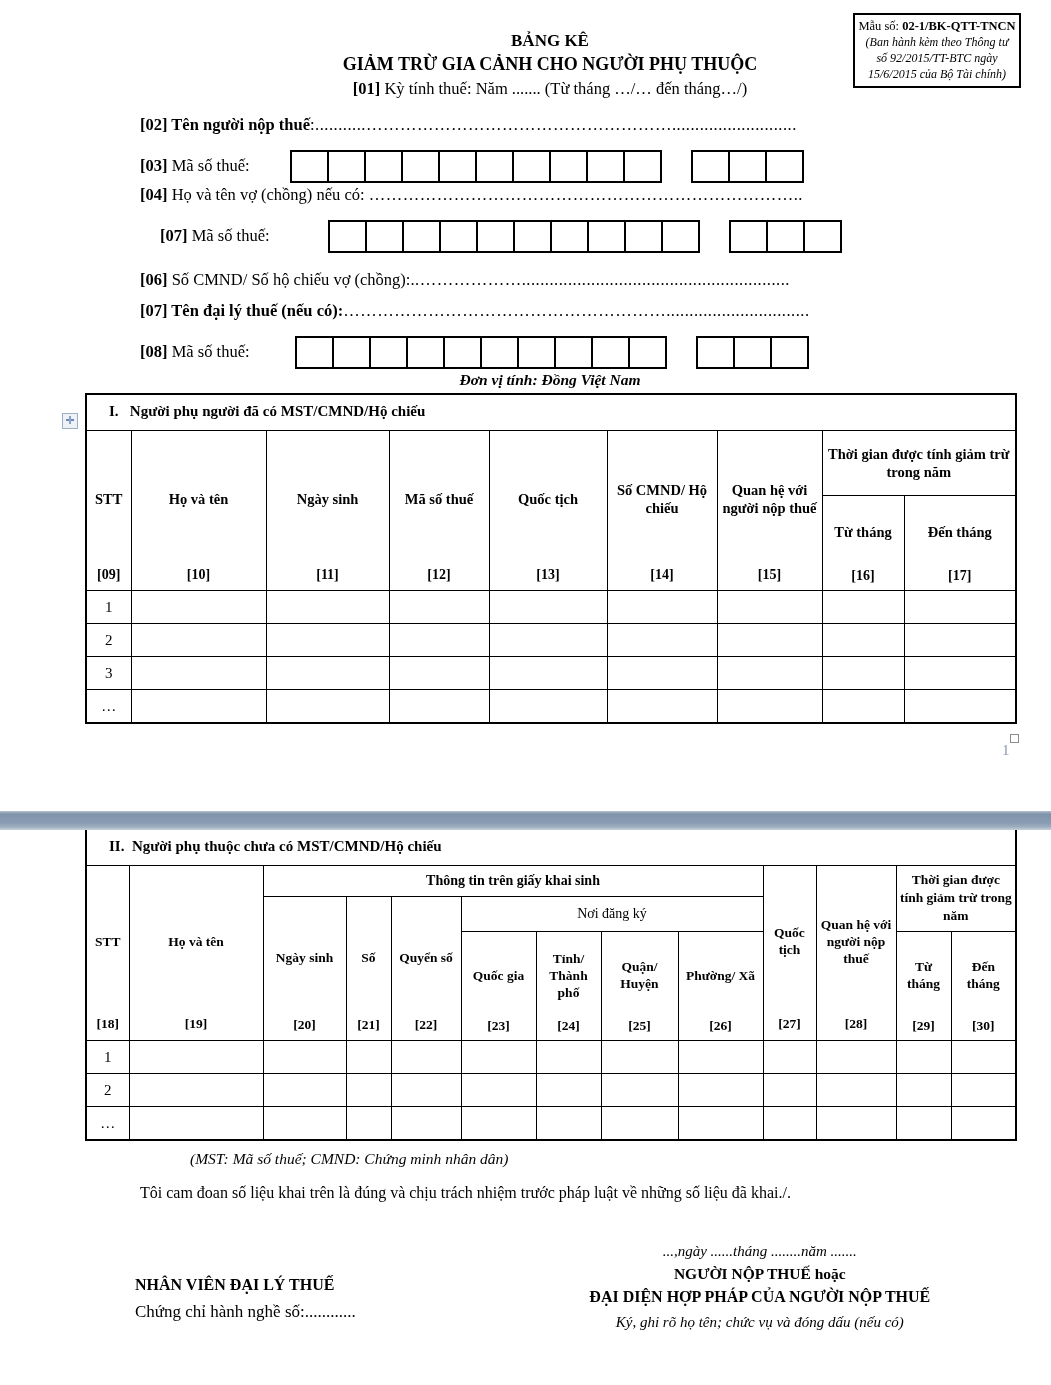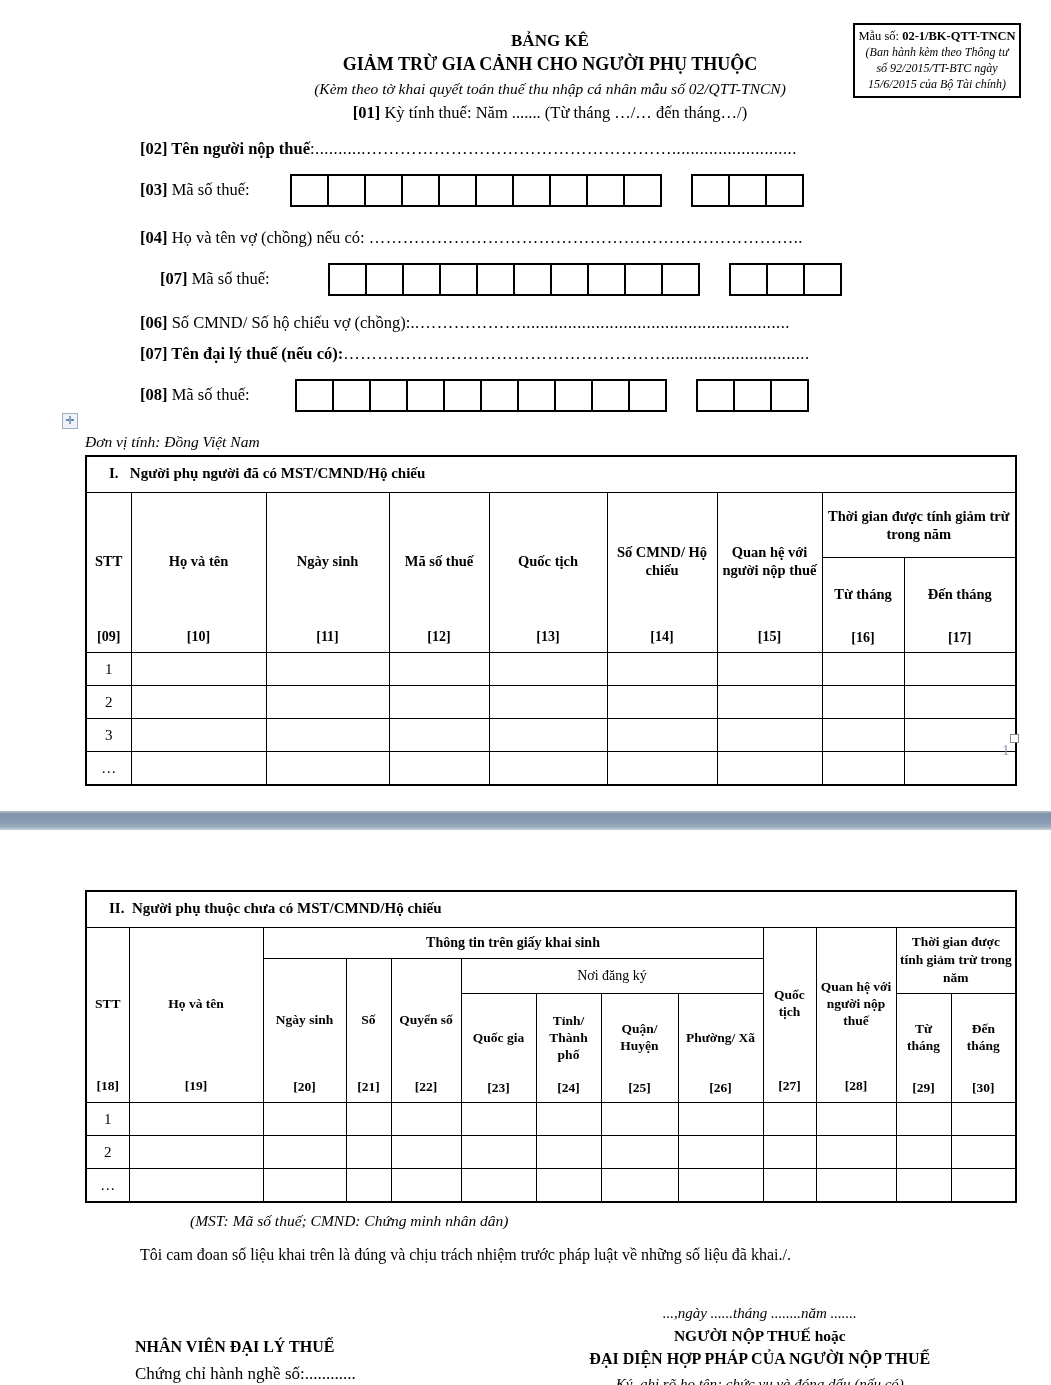--- a/index.html
+++ b/index.html
@@ -8,55 +8,55 @@
     width:1051px;height:1385px;
     background:#ffffff;
     font-family:"Liberation Serif","DejaVu Serif",serif;
     color:#000;
     overflow:hidden;
   }
   .content{position:relative;margin-left:85px;width:930px;}
 
   
   .form-box{
-    position:absolute;right:30px;top:23px;width:160px;
+    position:absolute;right:30px;top:13px;width:160px;
     border:2px solid #000;background:#fff;
     text-align:center;font-size:12.5px;line-height:16px;padding:3px 2px 4px 2px;
     z-index:5;
   }
   .form-box .code{font-weight:bold;}
   .form-box .note{font-style:italic;font-size:12px;}
 
   
   .titles{padding-top:30px;text-align:center;}
   .t1{font-weight:bold;font-size:17px;line-height:21px;}
   .t2{font-weight:bold;font-size:18px;line-height:26px;}
   .subtitle{font-style:italic;font-size:15.5px;line-height:24px;}
   .period{font-size:16.5px;line-height:24px;}
   .bold{font-weight:bold;}
 
   
   .fields{padding-left:55px;}
   .field-line{font-size:16.5px;line-height:24px;white-space:nowrap;overflow:hidden;}
   .f02{margin-top:12px;}
-  .f04{margin-top:19px;}
+  .f04{}
   .f06{margin-top:15px;}
   .f07{margin-top:7px;}
   .dots{letter-spacing:0.5px;}
   .boxrow{display:flex;align-items:center;margin-top:12px;height:34px;}
   .boxrow .flabel{font-size:16.5px;white-space:nowrap;}
   .lblw1{width:150px;}
   .lblw2{width:168px;}
   .lblw3{width:155px;}
   .mst-group{display:flex;}
   .mst-gap{width:29px;}
   .bx{width:35px;height:29px;border:2px solid #000;margin-left:-2px;background:#fff;}
   .mst-group .bx:first-child{margin-left:0;}
 
-  .unit-note{margin-top:21px;text-align:left;font-style:italic;font-size:15.5px;}
+  .unit-note{margin-top:2px;text-align:center;font-style:italic;font-size:15.5px;font-weight:bold;}
 
   
   table.frm{border-collapse:collapse;table-layout:fixed;width:930px;border:2px solid #000;margin-top:4px;}
   table.frm td{border:1px solid #000;padding:0;vertical-align:top;}
   .section-cell{font-weight:bold;font-size:15px;white-space:pre;padding:8px 0 10px 22px !important;vertical-align:middle !important;}
   .hc{display:flex;flex-direction:column;align-items:center;}
   .hl{flex:1;display:flex;align-items:center;justify-content:center;text-align:center;
       font-weight:bold;font-size:14.5px;line-height:18px;padding:2px;}
   .hn{font-weight:bold;font-size:14px;padding-bottom:6px;}
   .gc{display:flex;align-items:center;justify-content:center;text-align:center;
@@ -124,21 +124,20 @@
     <div class="note">(Ban hành kèm theo Thông tư</div>
     <div class="note">số 92/2015/TT-BTC ngày</div>
     <div class="note">15/6/2015 của Bộ Tài chính)</div>
   </div>
 
   <div class="content">
 
     <div class="titles">
       <div class="t1">BẢNG KÊ</div>
       <div class="t2">GIẢM TRỪ GIA CẢNH CHO NGƯỜI PHỤ THUỘC</div>
-      <div class="subtitle">(Kèm theo tờ khai quyết toán thuế thu nhập cá nhân  mẫu số 02/QTT-TNCN)</div>
       <div class="period"><span class="bold">[01]</span><span> Kỳ tính thuế: Năm ....... (Từ tháng …/… đến tháng…/)</span></div>
     </div>
 
     <div class="fields">
       <div class="field-line f02">
         <span class="bold">[02]</span><span class="bold"> Tên người nộp thuế</span><span class="dots">:...........………………………………………………...........................</span>
       </div>
 
       <div class="boxrow">
         <span class="flabel lblw1"><span class="bold">[03]</span><span> Mã số thuế:</span></span>

